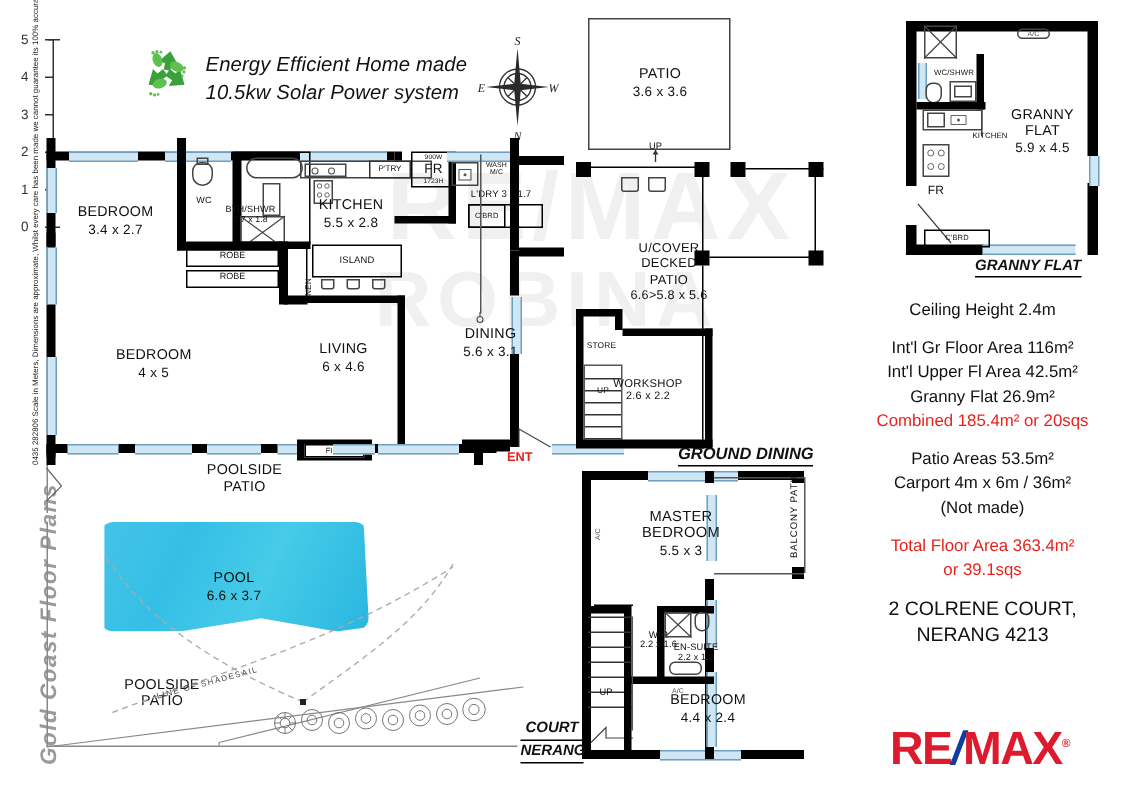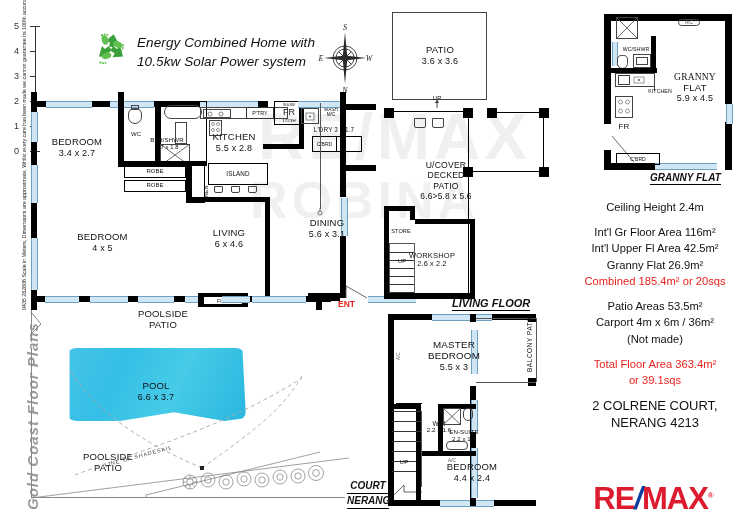--- a/index.html
+++ b/index.html
@@ -115,21 +115,21 @@
           <circle cx="19" cy="5" r="1.2"></circle>
         <circle cx="40" cy="19" r="1.5"></circle>
           <circle cx="39.5" cy="22.6" r="1.4"></circle>
           <circle cx="38" cy="26" r="1.2"></circle>
         <circle cx="10" cy="42" r="1.5"></circle>
           <circle cx="13.4" cy="43" r="1.4"></circle>
           <circle cx="16.6" cy="42.6" r="1.2"></circle>
       </g>
     </svg>
   </div>
-  <div class="ecotxt" style="left:137px;top:34px;">Energy Combined Home with</div>
+  <div class="ecotxt" style="left:137px;top:34px;">Energy Efficient Home made</div>
   <div class="ecotxt" style="left:137px;top:53px;">10.5kw Solar Power system</div>
 
   <div class="compass">
     <svg width="54" height="72" viewBox="0 0 54 72">
       <g stroke="#333" fill="none" stroke-width="0.9">
         <circle cx="27" cy="36" r="12"></circle>
         <circle cx="27" cy="36" r="9"></circle>
         <line x1="27" y1="27" x2="27" y2="45"></line>
         <line x1="18" y1="36" x2="36" y2="36"></line>
         <line x1="20.6" y1="29.6" x2="33.4" y2="42.4"></line>
@@ -335,21 +335,21 @@
     <div class="thin" style="left:473px;top:171px;width:68px;height:1px;"></div>
     <div class="thin" style="left:468px;top:177px;width:1px;height:122px;"></div>
     <div class="thin" style="left:468px;top:298px;width:1px;height:1px;"></div>
     <div class="rlabel" style="left:392px;top:160px;width:108px;line-height:1.22;">
       <div class="rname" style="font-size:8.6px;">U/COVER</div>
       <div class="rname" style="font-size:8.6px;">DECKED</div>
       <div class="rname" style="font-size:8.6px;">PATIO</div>
       <div class="rdim" style="font-size:8.4px;">6.6&gt;5.8 x 5.6</div>
     </div>
 
-    <div class="sectioncap" style="left:452px;top:297px;">LIVING FLOOR</div>
+    <div class="sectioncap" style="left:452px;top:297px;">GROUND DINING</div>
 
     <div class="thin" style="left:31px;top:310px;width:1px;height:32px;background:#888;"></div>
     <div class="thin" style="left:31px;top:348px;width:1px;height:150px;background:#888;"></div>
     <svg class="abs" style="left:28px;top:308px;" width="16" height="44">
         <path d="M3 4 L13 16 L3 26" fill="none" stroke="#666" stroke-width="0.8"></path>
       </svg>
     <div class="thin" style="left:31px;top:497px;width:314px;height:1px;background:#888;"></div>
     <div class="pool" style="left:66px;top:348px;width:180px;height:73px;
                 clip-path:polygon(2% 0,98% 0,100% 96%,88% 100%,60% 88%,30% 100%,2% 100%);
                 border-radius:10px;"></div>
@@ -550,21 +550,21 @@
     <div class="tiny" style="left:12px;top:112px;width:24px;font-size:8px;">FR</div>
     <svg class="abs" style="left:10px;top:126px;" width="26" height="28">
         <path d="M2 0 L24 26" fill="none" stroke="#444" stroke-width="0.8"></path>
       </svg>
     <div class="outline" style="left:16px;top:143px;width:44px;height:12px;"></div>
     <div class="tiny" style="left:16px;top:146px;width:44px;font-size:5px;">C'BRD</div>
     <div class="outline-thin" style="left:78px;top:9px;width:22px;height:7px;border-radius:4px;"></div>
     <div class="tiny" style="left:78px;top:10px;width:22px;font-size:4.6px;color:#555;">A/C</div>
 
     <div class="rlabel" style="left:62px;top:62px;width:66px;">
-      <div class="rname" style="font-size:9.5px;font-family:Liberation Serif, serif;">GRANNY</div>
+      <div class="rname" style="font-size:9.5px;">GRANNY</div>
       <div class="rname" style="font-size:9.5px;">FLAT</div>
       <div class="rdim">5.9 x 4.5</div>
     </div>
 
     <div class="sectioncap" style="left:50px;top:162px;font-size:10px;">GRANNY FLAT</div>
   </div>
 
   <div class="info">
     <div class="gap"></div>
     <div class="ln">Ceiling Height 2.4m</div>

